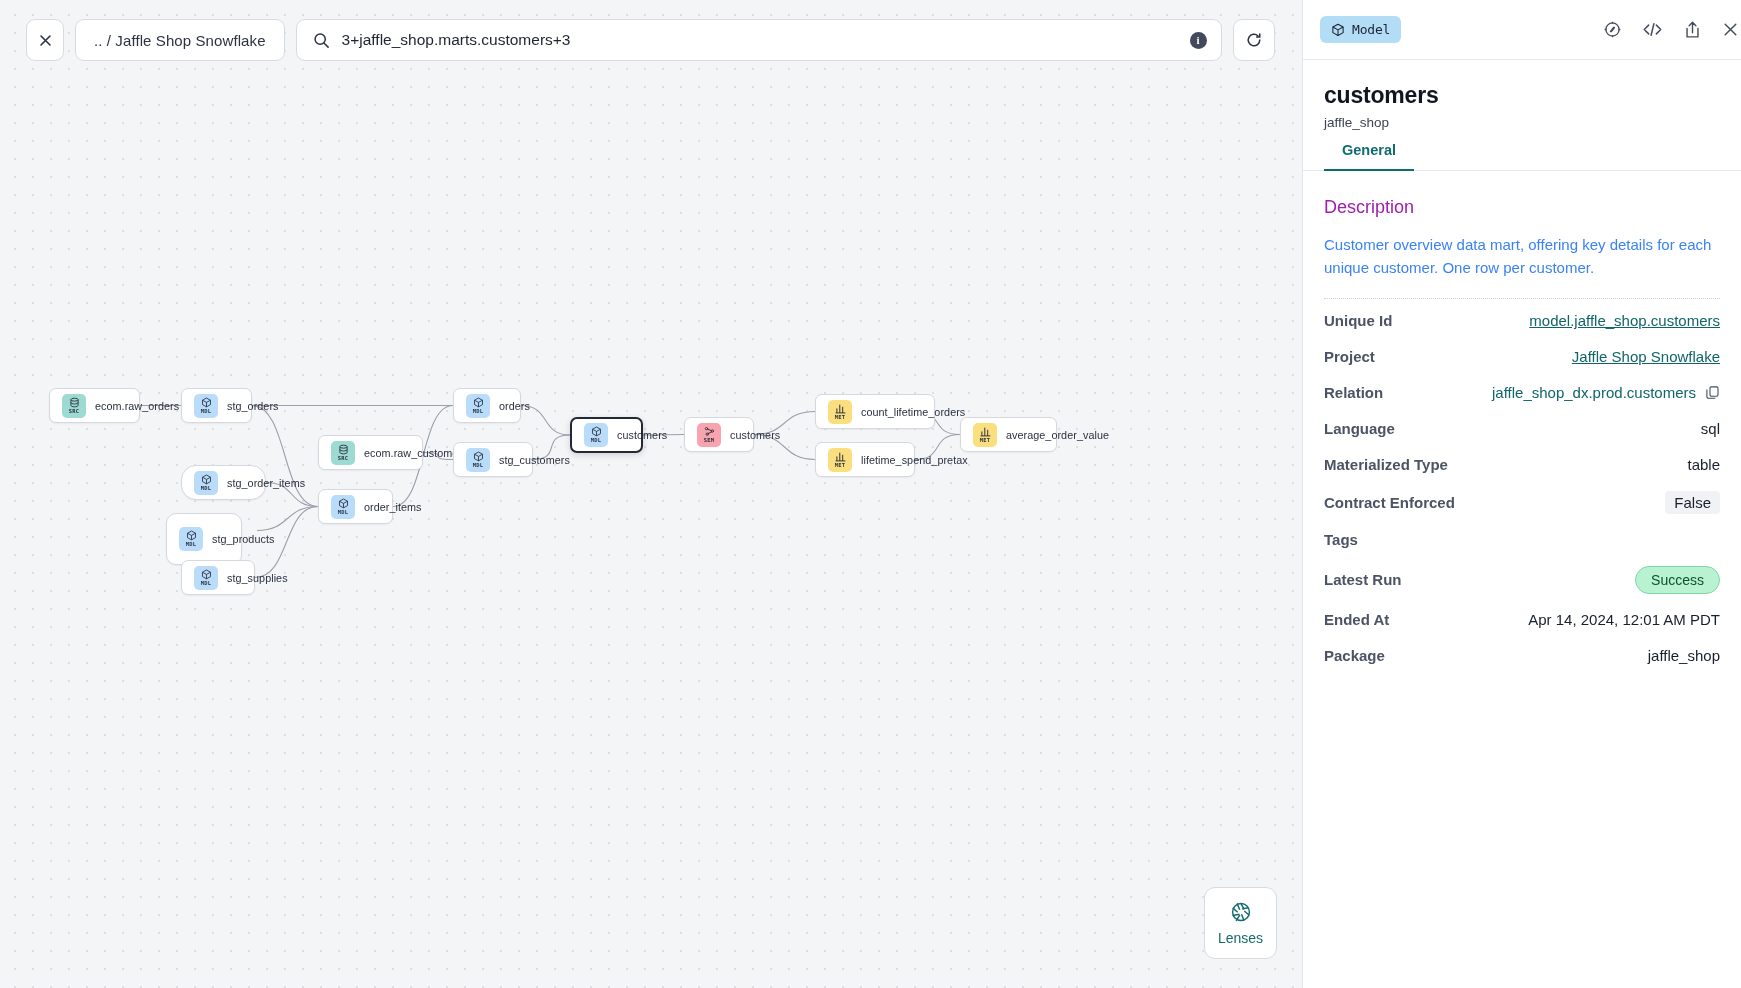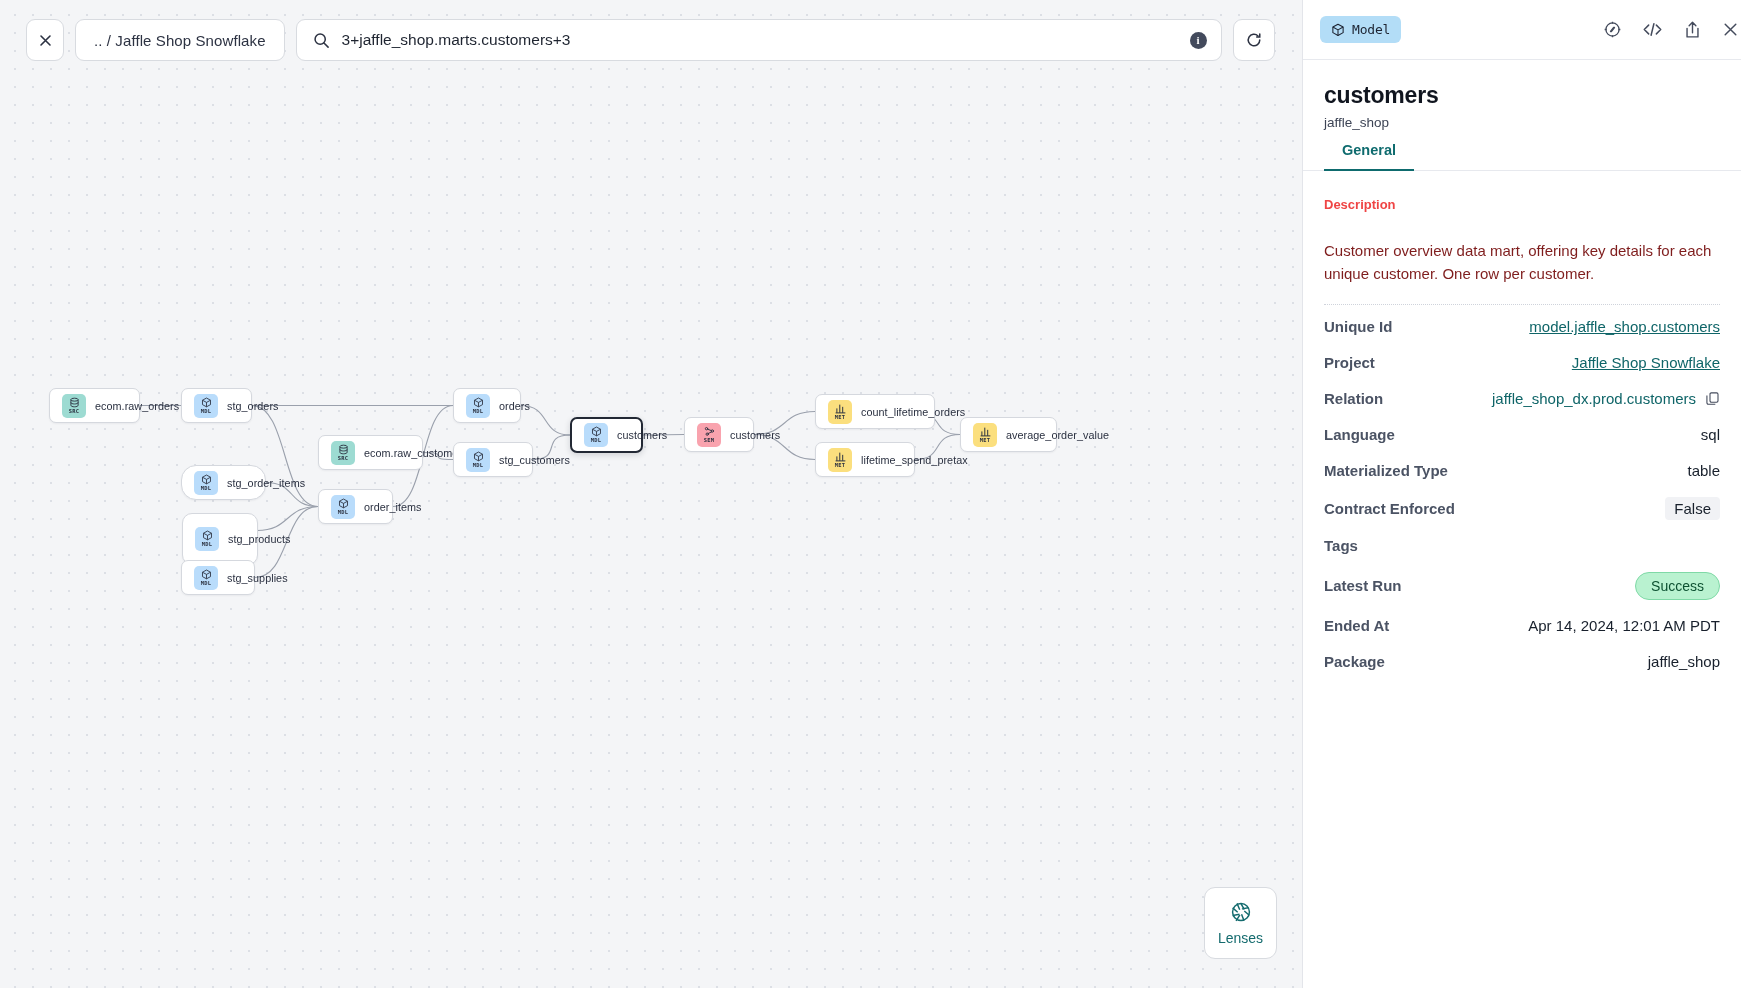--- a/index.html
+++ b/index.html
@@ -102,22 +102,22 @@
   #panel-subtitle { font-size: 13.5px; color: #3d4455; margin-top: 6px; }
 
   #tabs { margin-top: 12px; padding: 0 21px; border-bottom: 1px solid #e7e9ee; display: flex; }
   .tab {
     font-size: 14.5px; color: #6a7283; padding: 0 18px 11px 18px; cursor: pointer;
     border-bottom: 2.5px solid transparent; margin-bottom: -1px;
   }
   .tab.active { color: #0e6b6e; font-weight: bold; border-bottom-color: #0e6b6e; }
 
   #panel-body { padding: 26px 21px 0 21px; overflow-y: auto; flex: 1; }
-  #desc-label { font-size: 13px; font-weight: bold; color: #ef4444; }
-  #desc-text { font-size: 15px; color: #7f1d1d; line-height: 1.52; margin-top: 28px; }
+  #desc-label { font-size: 18px; font-weight: normal; color: #a21caf; }
+  #desc-text { font-size: 15px; color: #3b82f6; line-height: 1.52; margin-top: 16px; }
   #desc-divider { border-top: 1px dotted #cfd3db; margin: 18px 0 4px 0; }
 
   .kv-row {
     display: flex; align-items: center; justify-content: space-between;
     min-height: 36px; padding: 8px 0; gap: 14px;
   }
   .kv-key { font-size: 15px; color: #4b5364; white-space: nowrap; font-weight: bold; }
   .kv-val { font-size: 15px; color: #18202c; text-align: right; display: flex; align-items: center; gap: 9px; }
   .kv-link { color: #0f6568; text-decoration: underline; cursor: pointer; }
   .kv-chip-gray { background: #f1f2f5; border-radius: 4px; padding: 3px 9px; }
@@ -176,21 +176,21 @@
         <div class="node" style="left: 181px; top: 465px; width: 85px; height: 35px; border-radius: 15px;">
           <div class="node-badge badge-mdl">
             <svg width="11" height="11" viewBox="0 0 14 14" fill="none" stroke="#2b3140" stroke-width="1.1" stroke-linejoin="round">
               <path d="M7 1.3 L12.1 4.1 V9.7 L7 12.5 L1.9 9.7 V4.1 Z"></path>
               <path d="M1.9 4.1 L7 6.9 L12.1 4.1 M7 6.9 V12.5"></path>
             </svg>
             <span>MDL</span>
           </div>
           <div class="node-label">stg_order_items</div>
         </div>
-        <div class="node" style="left: 182px; top: 513px; width: 76px; height: 52px; border-radius: 10px;">
+        <div class="node" style="left: 166px; top: 513px; width: 76px; height: 52px; border-radius: 10px;">
           <div class="node-badge badge-mdl">
             <svg width="11" height="11" viewBox="0 0 14 14" fill="none" stroke="#2b3140" stroke-width="1.1" stroke-linejoin="round">
               <path d="M7 1.3 L12.1 4.1 V9.7 L7 12.5 L1.9 9.7 V4.1 Z"></path>
               <path d="M1.9 4.1 L7 6.9 L12.1 4.1 M7 6.9 V12.5"></path>
             </svg>
             <span>MDL</span>
           </div>
           <div class="node-label">stg_products</div>
         </div>
         <div class="node" style="left: 181px; top: 560px; width: 74px; height: 35px;">

